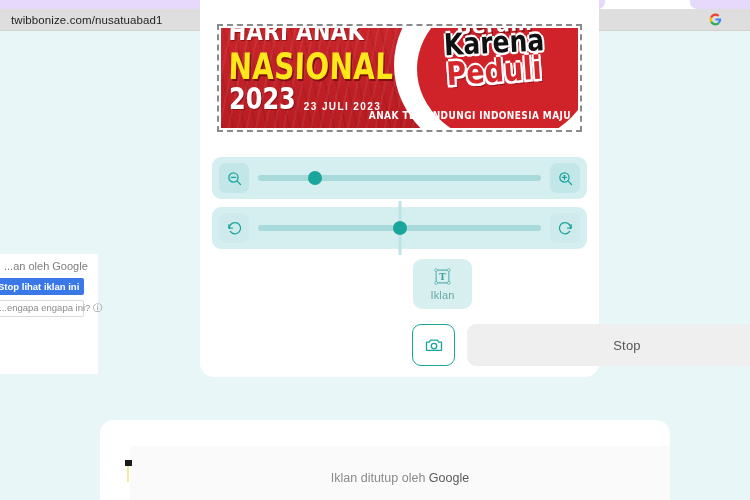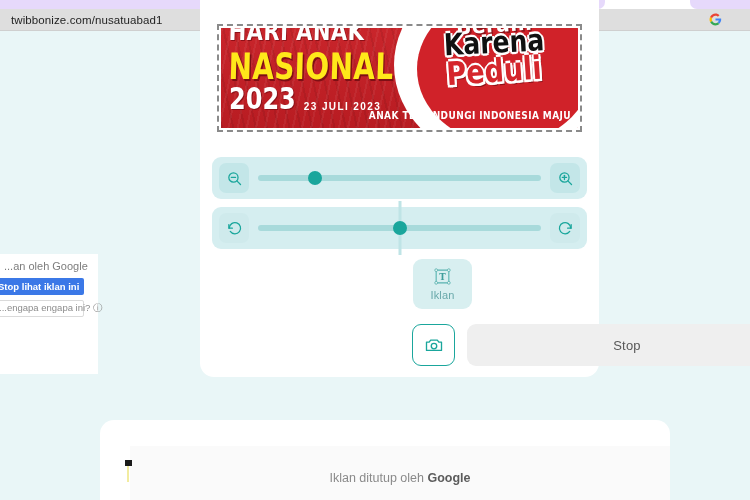--- a/index.html
+++ b/index.html
@@ -169,21 +169,21 @@
     background: #ffffff; border-radius: 14px 14px 0 0;
   }
   .lower-ad {
     position: absolute; left: 30px; top: 26px; width: 540px; height: 54px;
     background: #fafafa;
   }
   .lower-ad-text {
     position: absolute; left: 0; right: 0; top: 25px; text-align: center;
     font-size: 12.5px; color: #8a8a8a;
   }
-  .lower-ad-text b { color: #5b5b5b; font-weight: bold; }
+  .lower-ad-text b { color: #5b5b5b; font-weight: normal; }
   .lower-marker { position: absolute; left: 25px; top: 40px; width: 7px; height: 6px; background: #1a1a1a; }
   .lower-marker-line { position: absolute; left: 27px; top: 46px; width: 2px; height: 16px; background: #f2eca0; }
 
   
   .ad-panel {
     position: absolute; left: -2px; top: 254px; width: 100px; height: 120px;
     background: #ffffff;
   }
   .ad-head { position: absolute; left: 6px; top: 6px; font-size: 11px; color: #7d7d7d; white-space: nowrap; text-align: right; }
   .ad-blue {

